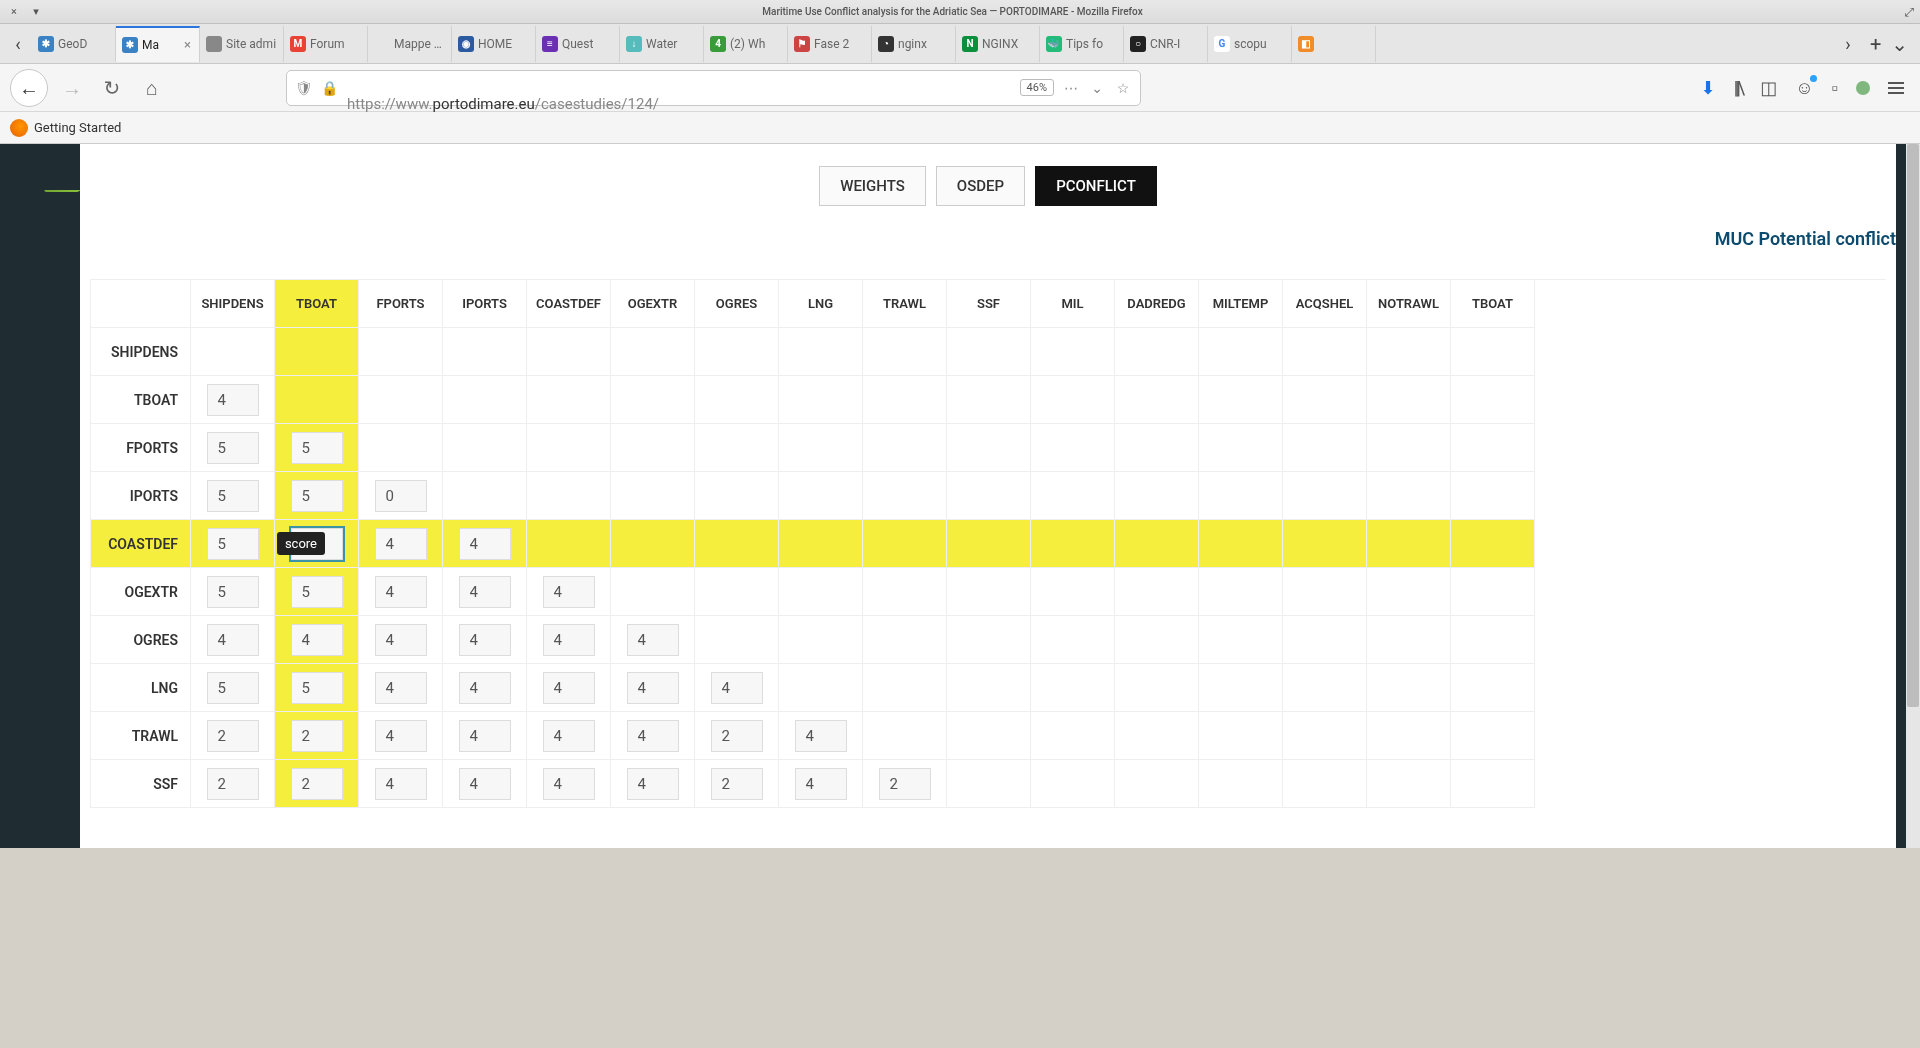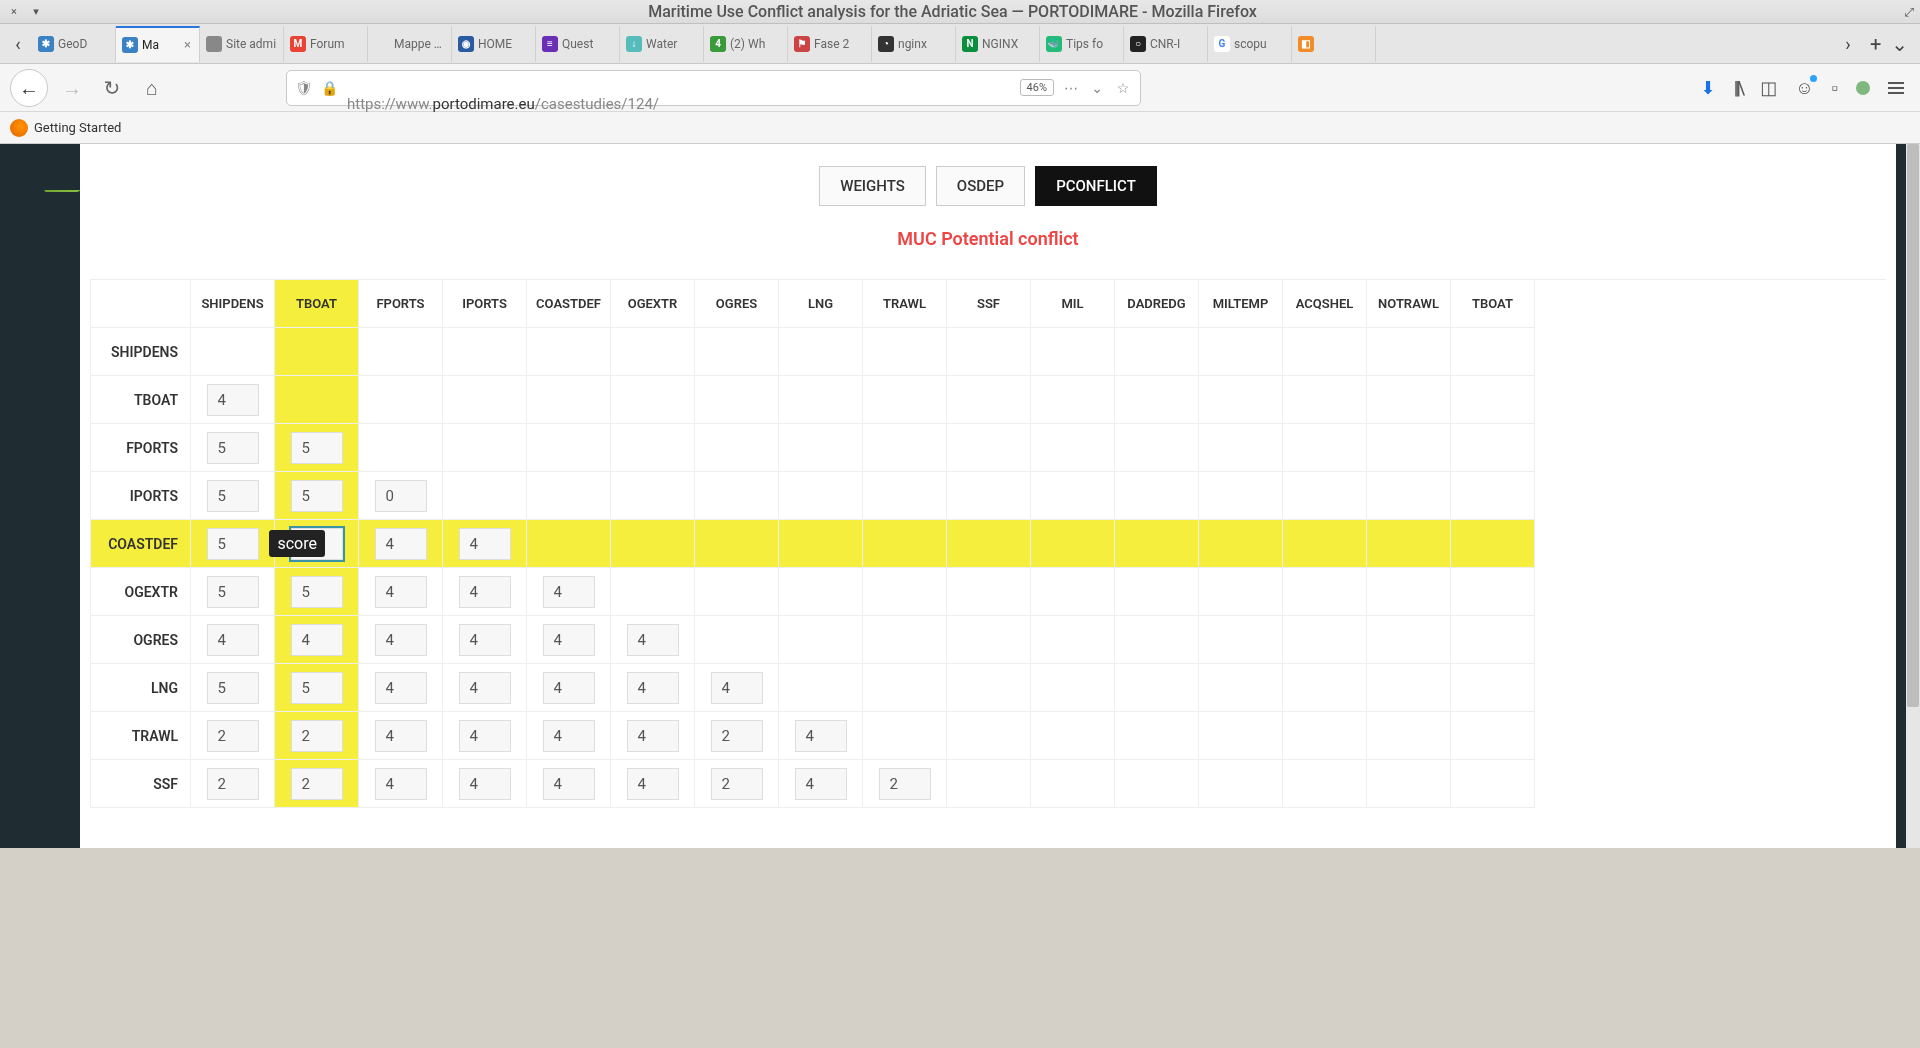--- a/index.html
+++ b/index.html
@@ -2,21 +2,21 @@
 <html><head>
 <meta charset="utf-8">
 <style>
   * { box-sizing: border-box; margin: 0; padding: 0; }
   body { font-family: -apple-system, "Segoe UI", Roboto, Arial, sans-serif; font-size: 14px; background: #d4d0c8; overflow: hidden; }
 
   
   .titlebar { height: 24px; background: linear-gradient(#e8e8e8,#dcdcdc); display:flex; align-items:center; border-bottom:1px solid #bfbfbf; position:relative; }
   .titlebar .win-btns { display:flex; gap:10px; padding:0 8px; }
   .titlebar .win-btn { width:12px; height:12px; color:#555; font-size:11px; line-height:12px; text-align:center; cursor:pointer; }
-  .titlebar .title { position:absolute; left:0; right:15px; text-align:center; color:#555; font-size:16px; pointer-events:none; font-weight:500; }
+  .titlebar .title { position:absolute; left:0; right:15px; text-align:center; color:#555; font-size:10px; pointer-events:none; font-weight:500; }
   .titlebar .right-btn { position:absolute; right:6px; color:#555; font-size:12px; }
 
   
   .tab-strip { height:40px; background:#e6e6e6; display:flex; align-items:center; border-bottom:1px solid #c8c8c8; padding:0 4px; }
   .nav-arrow { width:28px; height:28px; display:flex; align-items:center; justify-content:center; color:#444; cursor:pointer; font-size:18px; border-radius:3px; }
   .tabs { display:flex; flex:1; overflow:hidden; }
   .tab { width:84px; height:36px; display:flex; align-items:center; gap:4px; padding:0 6px; border-right:1px solid #d0d0d0; color:#666; cursor:pointer; font-size:12px; overflow:hidden; white-space:nowrap; position:relative; }
   .tab .tab-ico { width:16px; height:16px; flex:0 0 16px; border-radius:3px; display:flex; align-items:center; justify-content:center; font-size:10px; font-weight:bold; color:#fff; }
   .tab.active { background:#f5f5f5; border-top:2px solid #2a76dd; color:#222; }
   .tab .tab-text { overflow:hidden; text-overflow:ellipsis; flex:1; }
@@ -52,31 +52,31 @@
   .page-logo { position:absolute; top:24px; left:48px; width:36px; height:24px; background:linear-gradient(120deg,#6b9b2f,#89c23c); transform:skewX(-20deg); border-radius:3px; }
   .white-panel { position:absolute; top:0; left:80px; right:24px; bottom:0; background:#fff; overflow:auto; }
   .scrollbar { position:absolute; top:0; right:0; width:14px; height:100%; background:#e6e6e6; }
   .scrollbar .thumb{ position:absolute; left:1px; right:1px; top:0; height:80%; background:#bdbdbd; border-radius:2px; }
 
   
   .ptabs { display:flex; justify-content:center; gap:10px; padding:22px 0 10px; }
   .ptab { border:1px solid #ccc; padding:10px 20px; font-size:15px; color:#333; background:#fafafa; cursor:pointer; font-weight:500; }
   .ptab.active { background:#111; color:#fff; border-color:#111; }
 
-  .subtitle { text-align:center; font-size:18px; font-weight:600; color:#ef4444; padding:12px 0 30px; }
+  .subtitle { text-align:right; font-size:18px; font-weight:600; color:#0c4a6e; padding:12px 0 30px; }
 
   
   .matrix { display:grid; grid-auto-rows:48px; border-top:1px solid #eee; border-left:1px solid #eee; margin:0 10px; }
   .mcell { border-right:1px solid #eee; border-bottom:1px solid #eee; display:flex; align-items:center; justify-content:center; font-weight:600; color:#333; font-size:14px; position:relative; padding:0 4px; }
   .mcell.rowhead { justify-content:flex-end; padding-right:12px; }
   .mcell.colhead { font-size:13px; }
   .mcell input { width:52px; height:32px; border:1px solid #ddd; background:#f7f7f7; text-align:left; padding:0 10px; font-size:15px; color:#555; font-family:inherit; }
   .mcell.hl-row, .mcell.hl-col { background:#f5ee3d; }
   .mcell.hl-row.hl-col input { outline:2px solid #3a94a5; }
-  .tooltip { position:absolute; right:calc(100% - 50px); background:#222; color:#fff; font-size:16px; padding:4px 8px; border-radius:3px; font-weight:400; }
+  .tooltip { position:absolute; right:calc(100% - 50px); background:#222; color:#fff; font-size:13px; padding:4px 8px; border-radius:3px; font-weight:400; }
   .tooltip::after{ content:''; position:absolute; right:-5px; top:50%; transform:translateY(-50%); border:5px solid transparent; border-left-color:#222; }
 </style>
 </head>
 <body>
 
 <div class="titlebar">
   <div class="win-btns">
     <div class="win-btn">×</div>
     <div class="win-btn">▾</div>
   </div>

